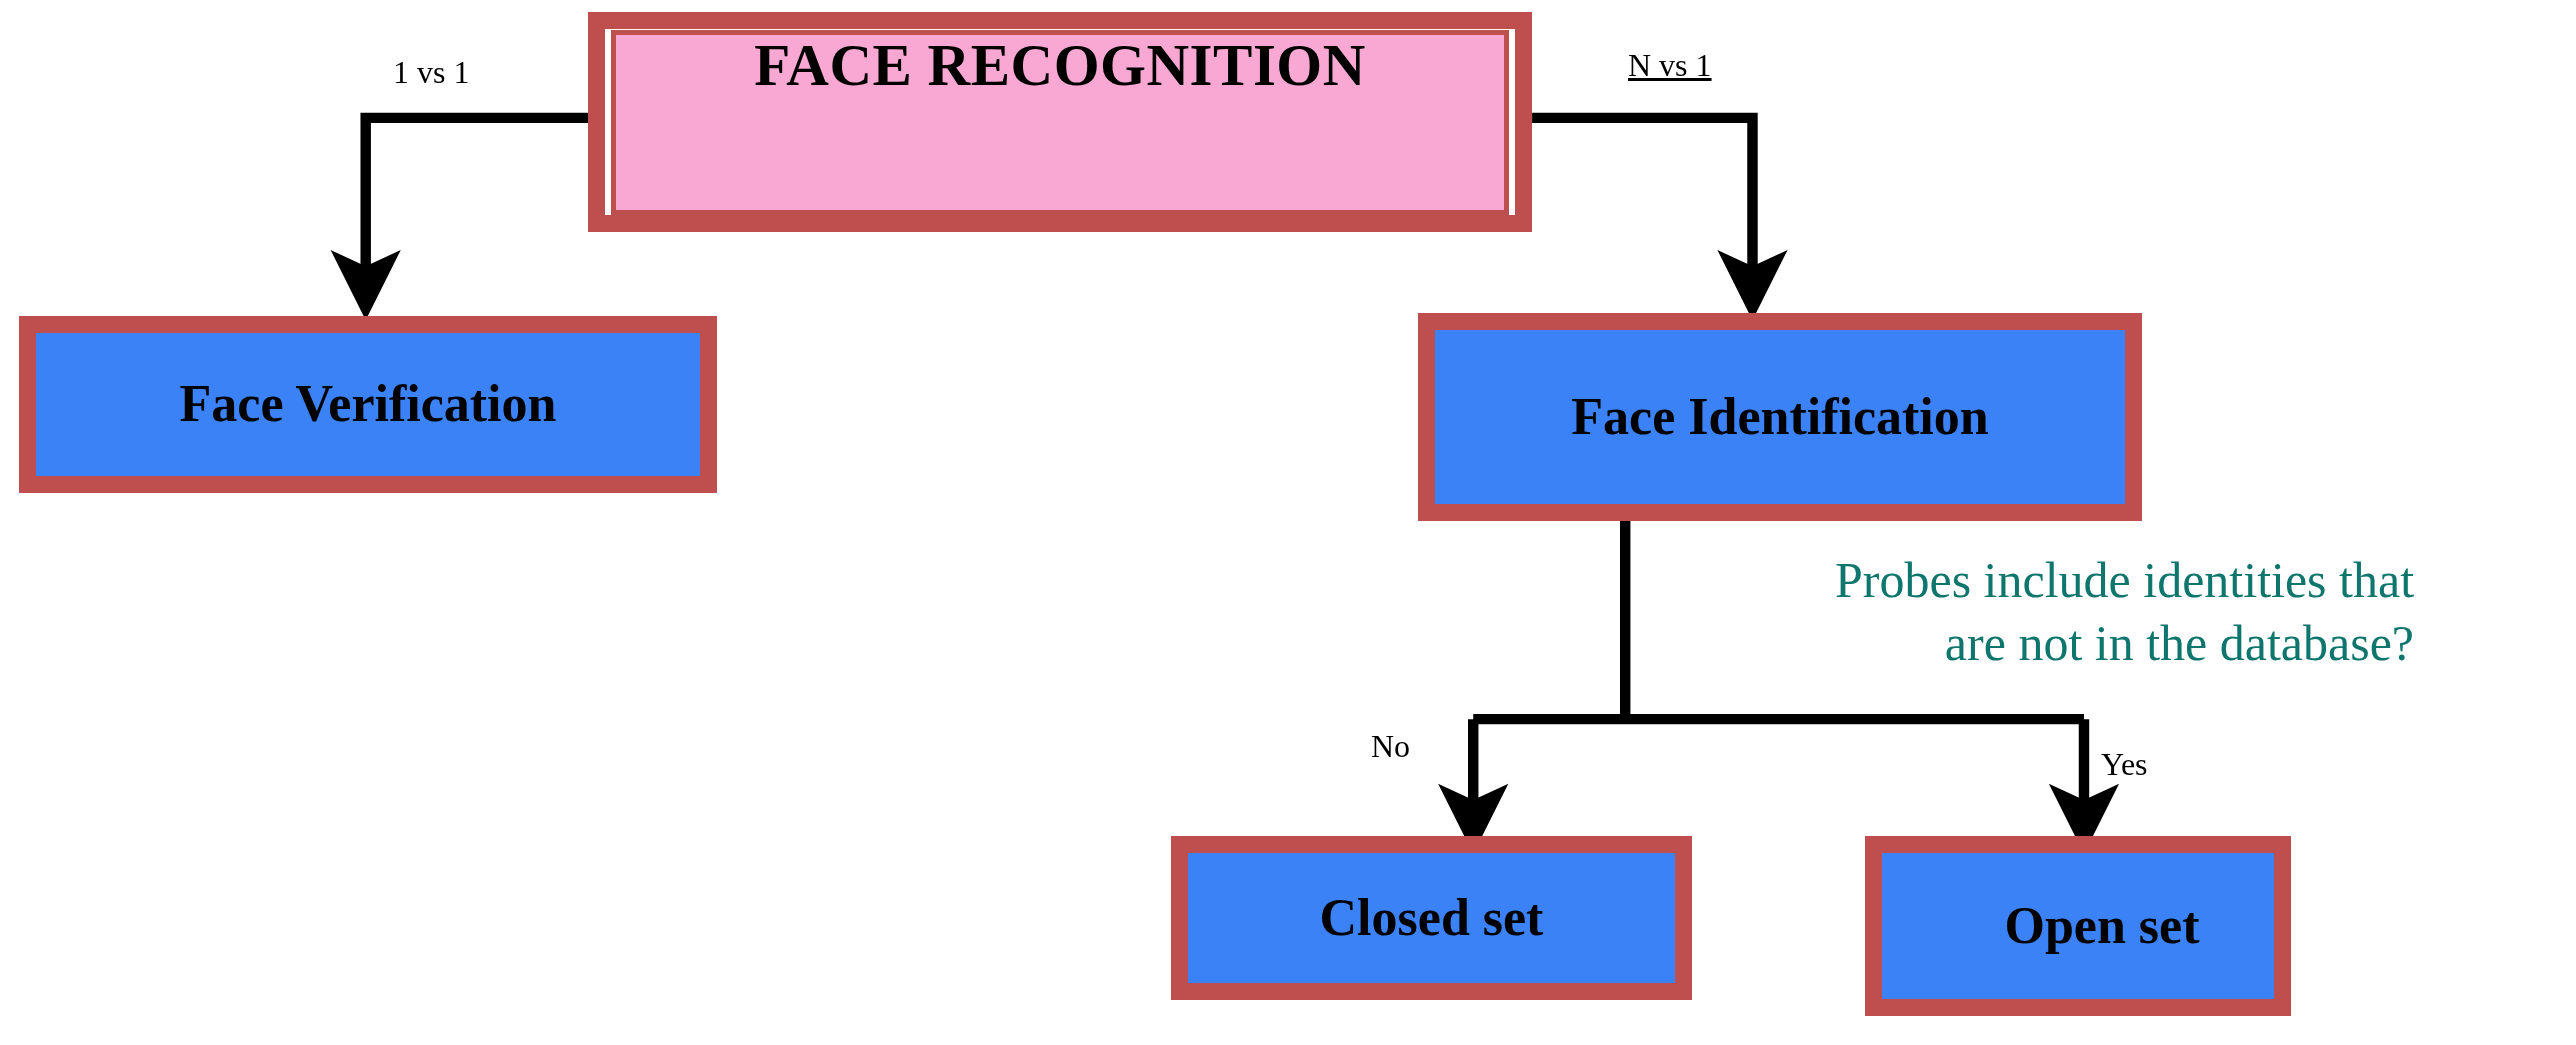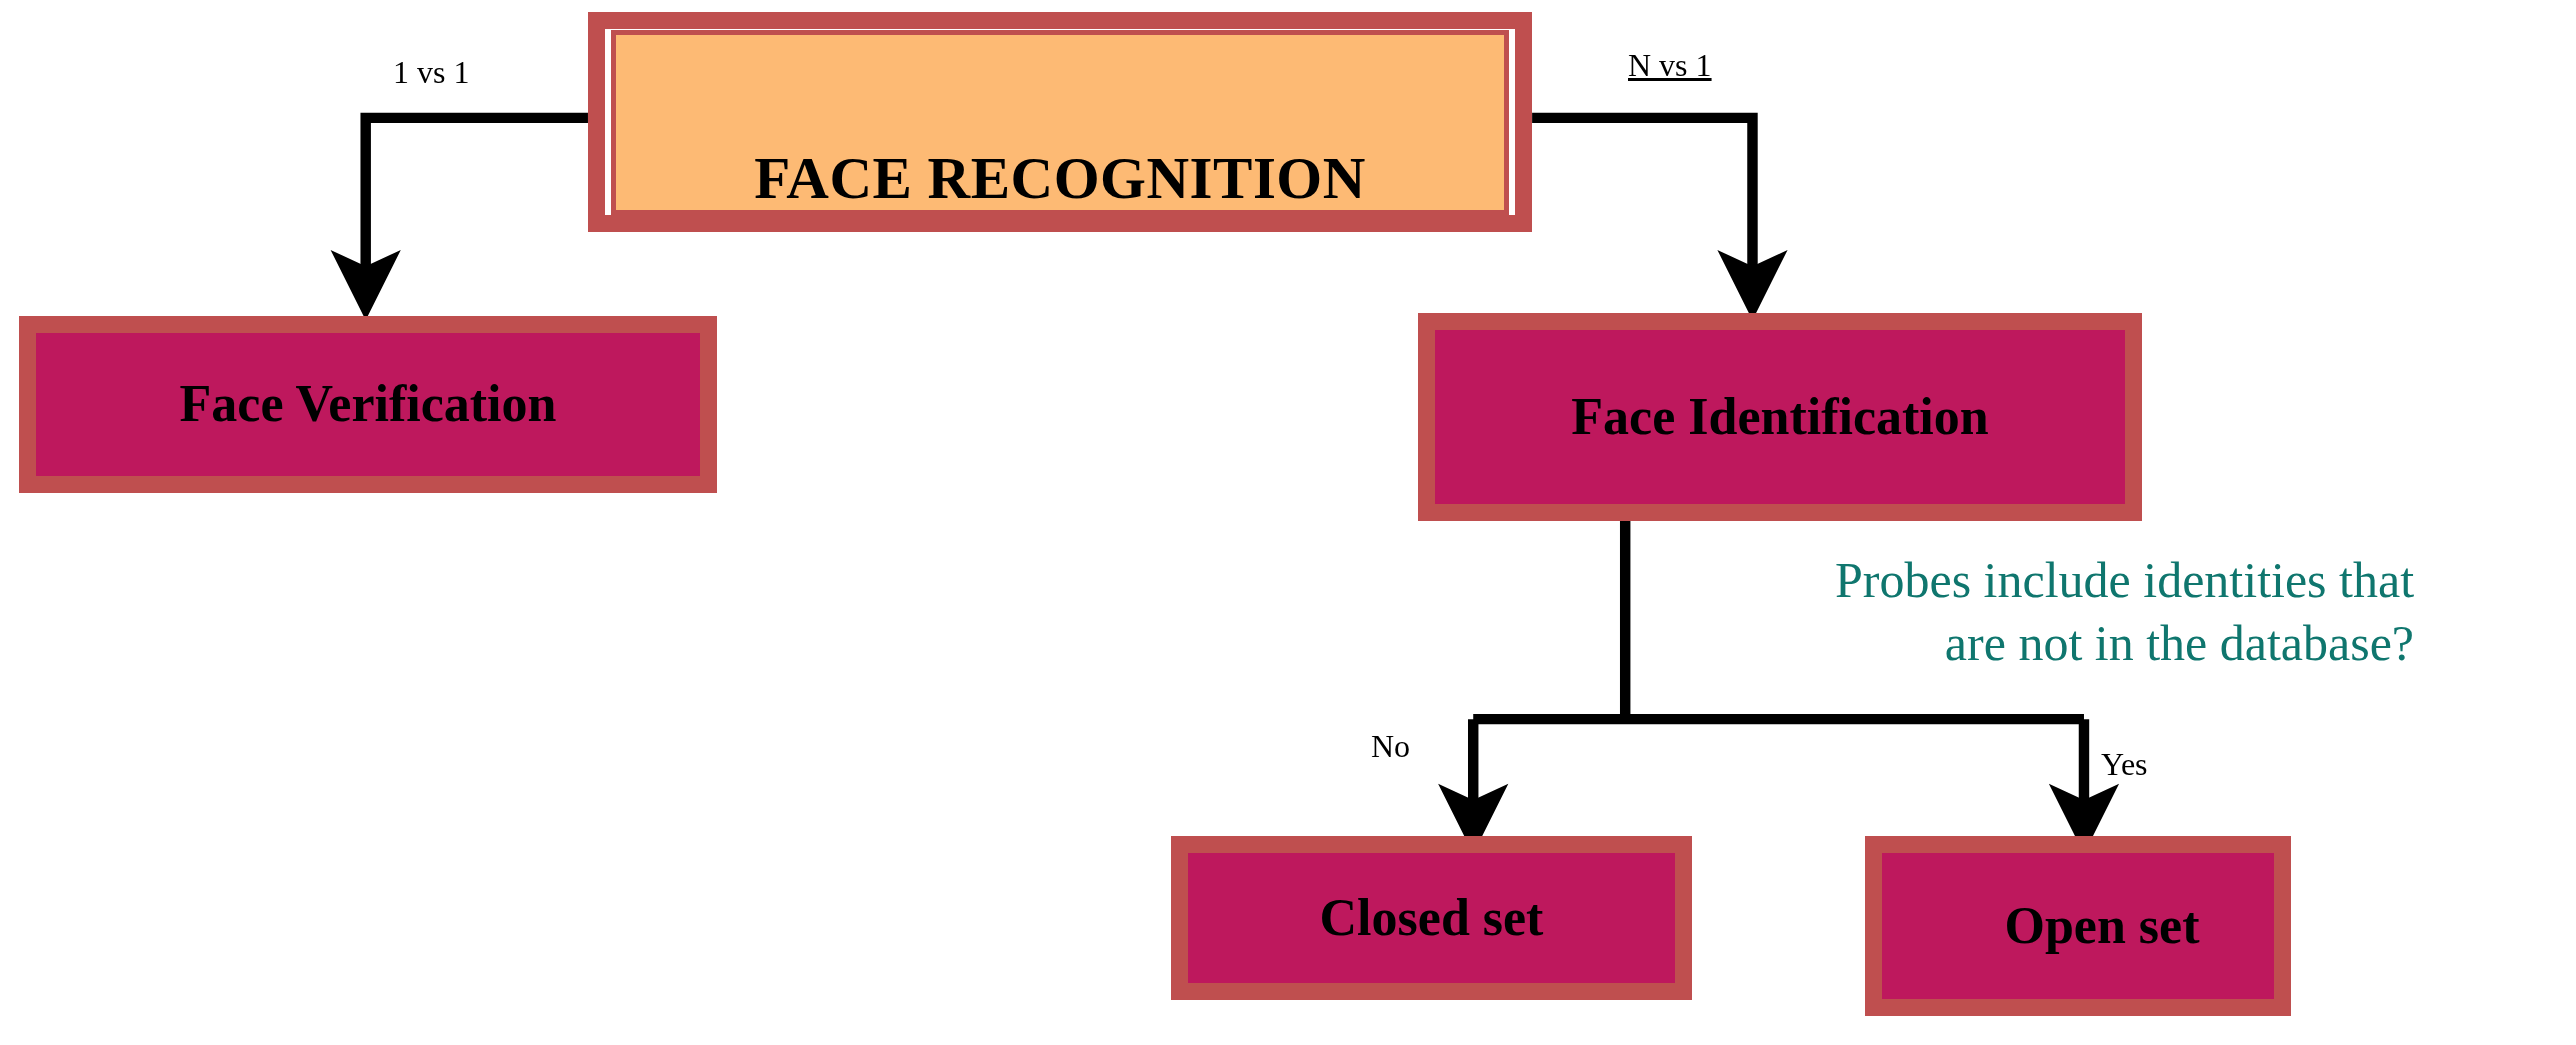--- a/index.html
+++ b/index.html
@@ -22,21 +22,21 @@
     left: 0; top: 0;
     width: 2576px;
     height: 1046px;
     pointer-events: none;
   }
 
   
   .node {
     position: absolute;
     box-sizing: border-box;
-    background: #be185d;
+    background: #3b82f6;
     display: flex;
     align-items: center;
     justify-content: center;
     text-align: center;
   }
   .node .node-label {
     color: #000000;
     font-weight: bold;
     line-height: 1.05;
     white-space: nowrap;
@@ -44,25 +44,25 @@
 
   
   .node-root {
     border: 17px solid #bf4f4f;
     outline: none;
     padding: 5.7px;
     background: #ffffff;
   }
   .node-root .inner-frame {
     border: 5.7px solid #bf4f4f;
-    background: #fdba74;
+    background: #f9a8d4;
     width: 100%;
     height: 100%;
     display: flex;
-    align-items: flex-end;
+    align-items: flex-start;
     justify-content: center;
   }
   .node-root .node-label {
     font-size: 59px;
     letter-spacing: 0.5px;
   }
 
   
   .node-std {
     border: 17px solid #bf4f4f;

